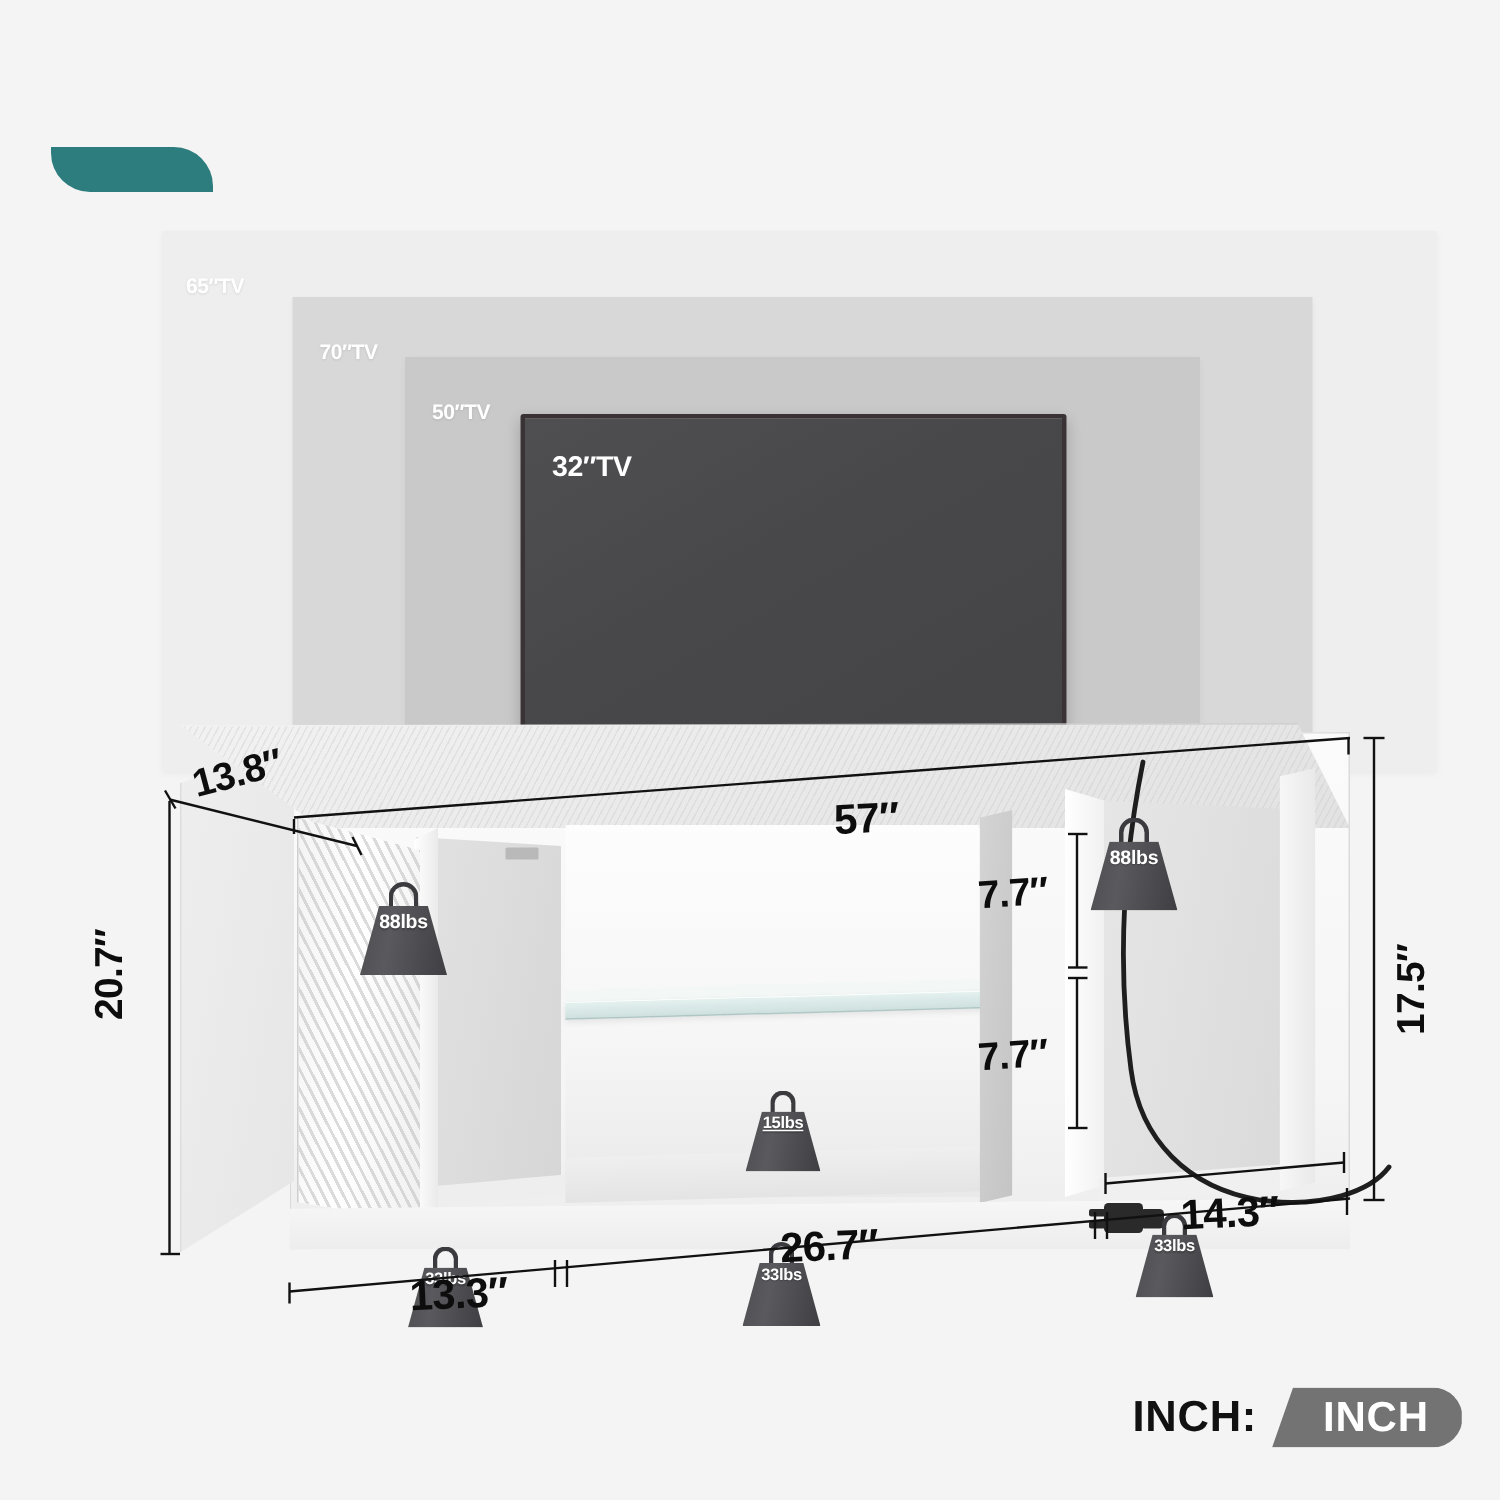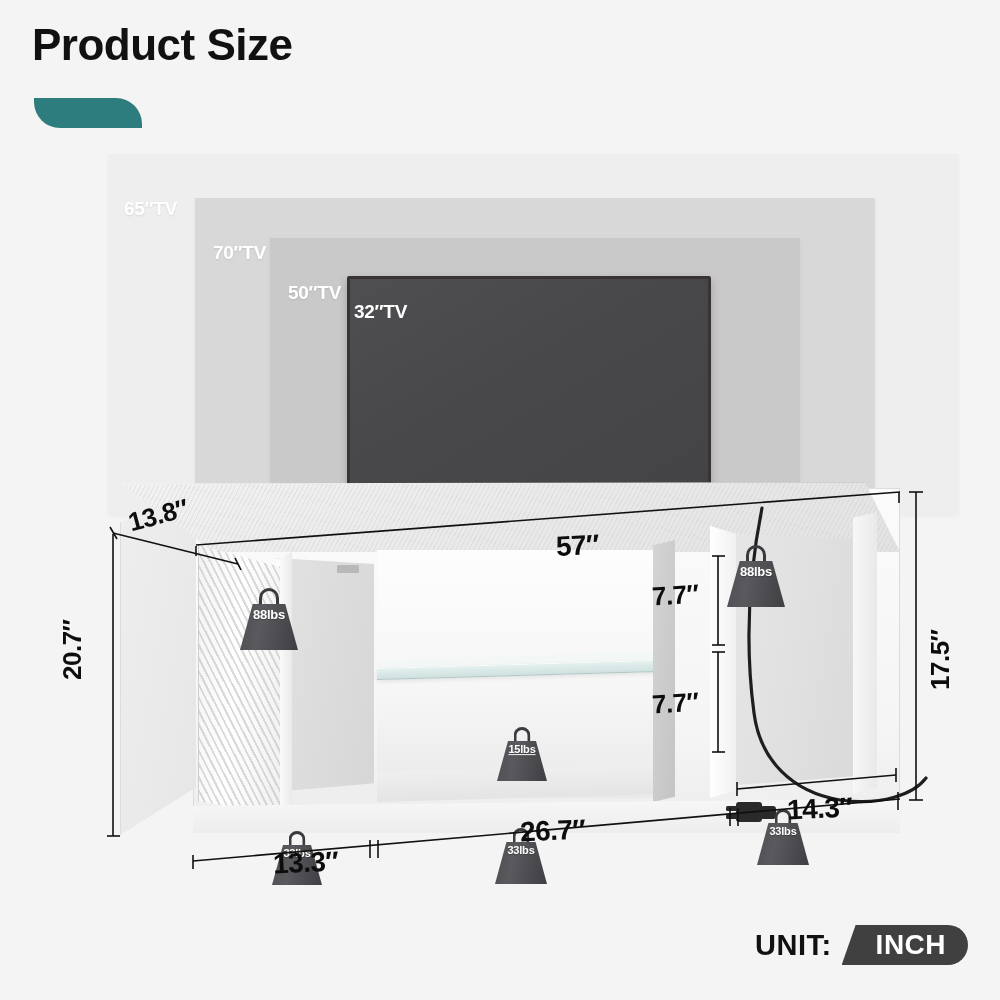--- a/index.html
+++ b/index.html
@@ -43,46 +43,45 @@
 
   
   .tvbox {
     position: absolute;
     box-shadow: 0 2px 5px rgba(0,0,0,0.045);
   }
   .tvbox .tvlabel {
     position: absolute;
     color: #ffffff;
     font-weight: 800;
-    font-size: 19px;
+    font-size: 14px;
     letter-spacing: -0.3px;
     text-shadow: 0 1px 2px rgba(0,0,0,0.10);
     white-space: nowrap;
-    margin-top: 16px;
   }
   #box65 { left: 108px; top: 14px;  width: 850px; height: 360px; background: #eeeeee; }
   #box65 .tvlabel { left: 16px; top: 28px; }
   #box50 { left: 195px; top: 58px;  width: 680px; height: 318px; background: #d8d8d8; }
   #box50 .tvlabel { left: 18px; top: 28px; }
   #box43 { left: 270px; top: 98px;  width: 530px; height: 280px; background: #c9c9c9; }
   #box43 .tvlabel { left: 18px; top: 28px; }
 
   
   .tv32 {
     position: absolute;
     left: 347px; top: 136px;
     width: 364px; height: 220px;
     background: linear-gradient(150deg, #4f4f51 0%, #48484a 45%, #444446 100%);
     border: 3px solid #3a3335;
     border-radius: 2px;
     box-shadow: 0 4px 10px rgba(0,0,0,0.2);
   }
   .tv32 .tvlabel {
     position: absolute;
-    left: 4px; top: 22px;
+    left: 18px; top: 22px;
     color: #ffffff;
     font-weight: 800;
     font-size: 19px;
     letter-spacing: -0.3px;
     white-space: nowrap;
   }
   .tv-neck {
     position: absolute;
     left: 494px; top: 355px;
     width: 34px; height: 17px;
@@ -369,36 +368,35 @@
     display: flex; align-items: center; gap: 10px;
   }
   .unit-word {
     font-size: 29px; font-weight: 700; color: #111111;
     letter-spacing: 0.5px;
   }
   .unit-pill {
     position: relative;
     height: 40px;
     padding: 0 22px 0 34px;
-    background: #404040;
+    background: #737373;
     border-top-right-radius: 20px;
     border-bottom-right-radius: 20px;
     clip-path: polygon(14px 0, 100% 0, 100% 100%, 0 100%);
     display: flex; align-items: center; justify-content: center;
   }
   .unit-pill-text {
     color: #ffffff; font-size: 28px; font-weight: 600; letter-spacing: 0.5px;
   }
 </style>
 </head>
 <body>
 
 <div id="root">
 
-  <div class="page-title">Product Size</div>
   <div class="accent-shape"></div>
 
   <div class="scene">
 
     <div class="tvbox" id="box65">
       <span class="tvlabel">65″TV</span>
     </div>
     <div class="tvbox" id="box50">
       <span class="tvlabel">70″TV</span>
     </div>
@@ -533,19 +531,19 @@
   <div class="dim-label" id="dim-height-left">20.7″</div>
   <div class="dim-label" id="dim-width">57″</div>
   <div class="dim-label" id="dim-h1">7.7″</div>
   <div class="dim-label" id="dim-h2">7.7″</div>
   <div class="dim-label" id="dim-height-right">17.5″</div>
   <div class="dim-label" id="dim-left-bottom">13.3″</div>
   <div class="dim-label" id="dim-mid-bottom">26.7″</div>
   <div class="dim-label" id="dim-right-bottom">14.3″</div>
 
   <div class="unit-row">
-    <span class="unit-word">UNIT:</span>
+    <span class="unit-word">INCH:</span>
     <span class="unit-pill">
       <span class="unit-pill-text">INCH</span>
     </span>
   </div>
 
 </div>
 
 </body></html>

